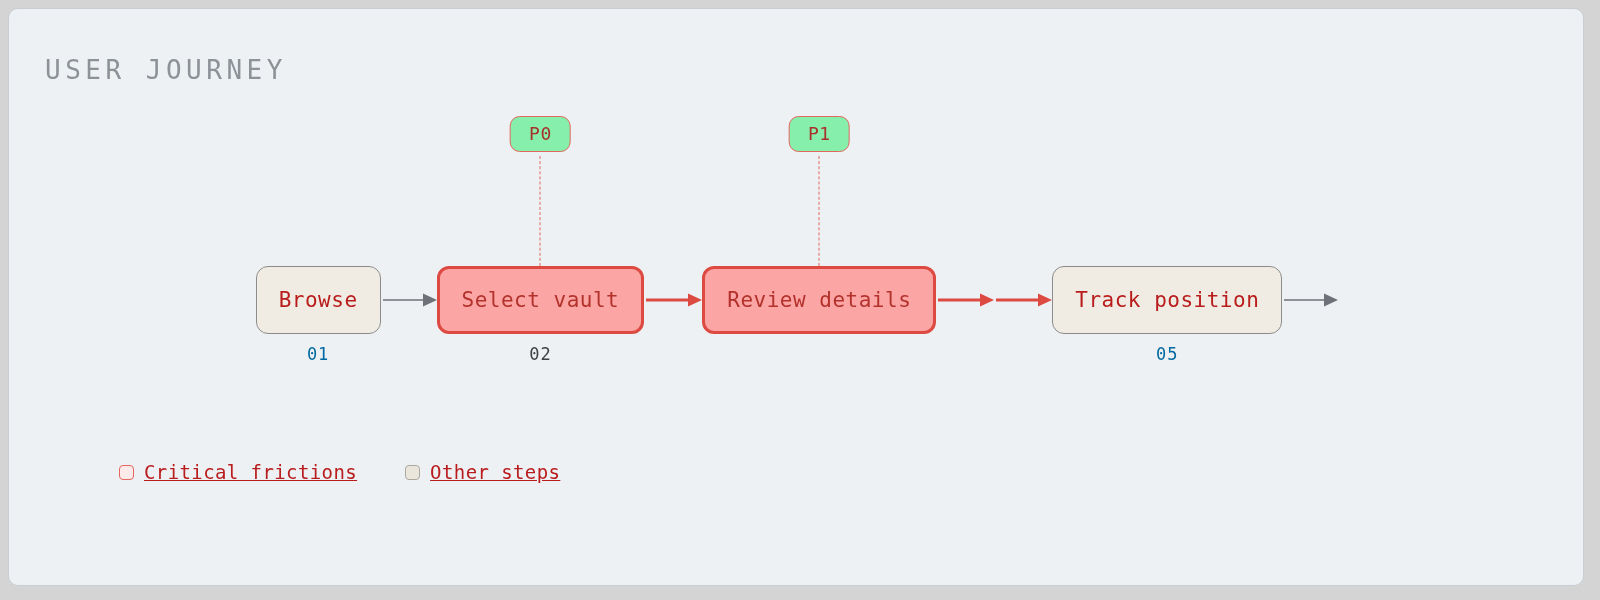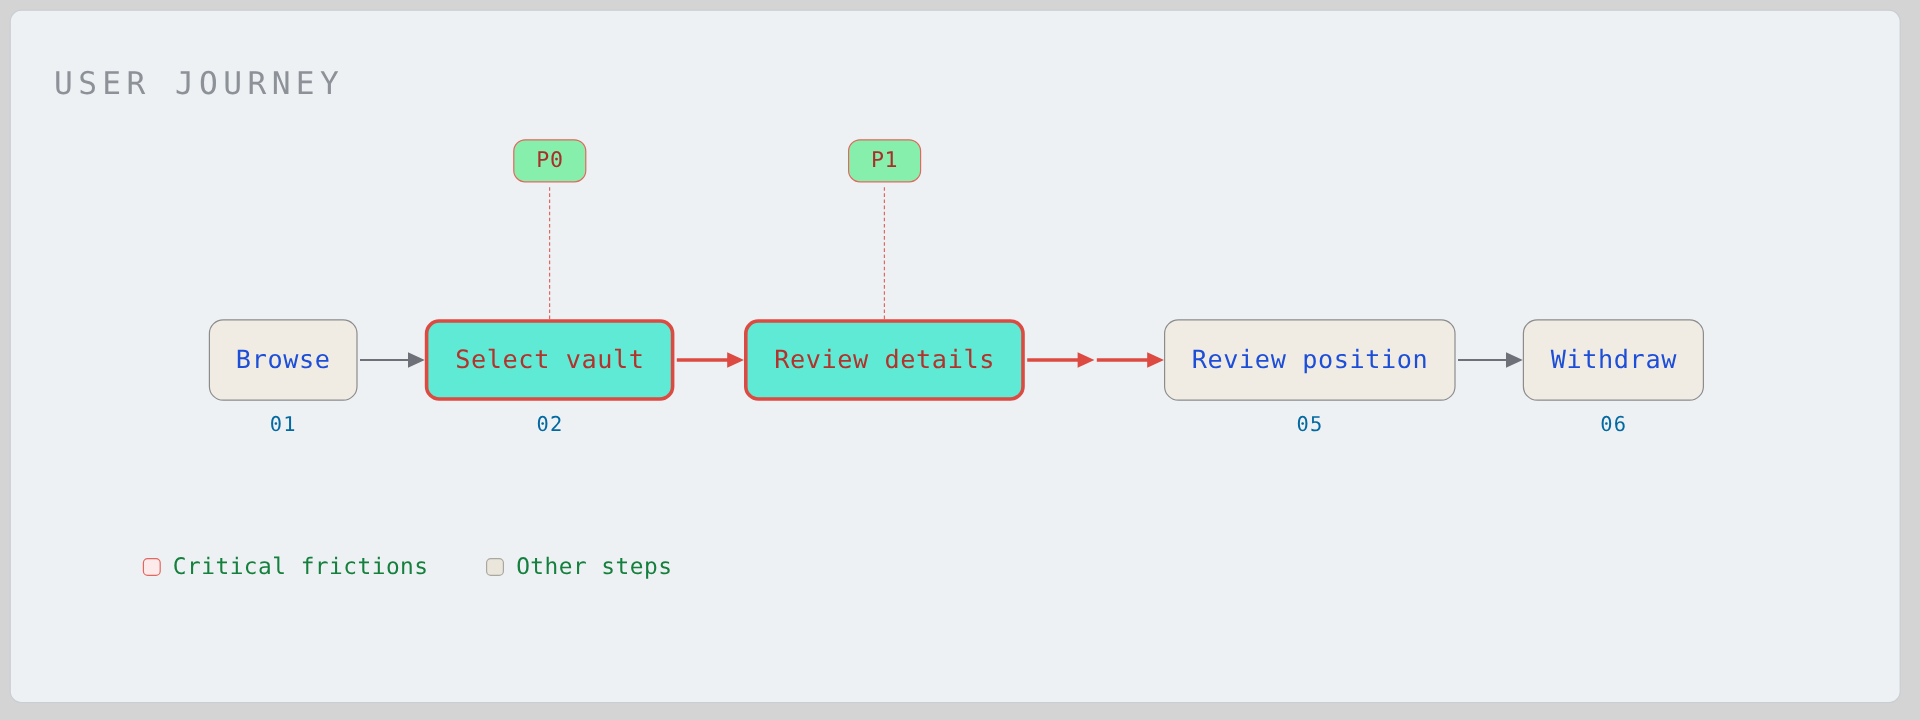--- a/index.html
+++ b/index.html
@@ -67,40 +67,40 @@
     justify-content: center;
     border-radius: 12px;
     font-size: 21px;
     white-space: nowrap;
     padding: 0 22px;
     letter-spacing: 0.5px;
   }
   .node.neutral {
     background: #f0ece4;
     border: 1.5px solid #8c8c8c;
-    color: #1d4ed8;
+    color: #b91c1c;
   }
   .node.critical {
-    background: #5eead4;
+    background: #fca5a5;
     border: 3px solid #dc4a41;
     color: #b3322c;
   }
 
   
   .step-num {
     position: absolute;
     top: 78px;
     left: 0;
     width: 100%;
     text-align: center;
     font-size: 17px;
     letter-spacing: 1px;
   }
   .step-num.neutral { color: #0369a1; }
-  .step-num.critical { color: #0369a1; }
+  .step-num.critical { color: #404040; }
 
   
   .badge {
     position: absolute;
     left: 50%;
     transform: translateX(-50%);
     top: -150px;
     background: #86efac;
     border: 1.5px solid #e2675e;
     border-radius: 10px;
@@ -148,23 +148,24 @@
     width: 15px;
     height: 15px;
     border-radius: 4px;
     box-sizing: border-box;
     margin-right: 10px;
   }
   .swatch.critical { background: #fdeaea; border: 1.8px solid #e2675e; }
   .swatch.neutral  { background: #eae6dc; border: 1.8px solid #a8a8a0; }
   .legend-label {
     font-size: 19px;
-    color: #15803d;
+    color: #b91c1c;
     letter-spacing: 0.4px;
     white-space: nowrap;
+    text-decoration: underline;
   }
 </style>
 </head>
 <body>
 
 <div id="canvas">
 
   <div id="title">USER JOURNEY</div>
 
   <div id="flow">
@@ -201,32 +202,28 @@
           <polygon points="44,3.5 58,10 44,16.5" fill="#dc4a41"></polygon>
         </svg>
       </div>
       <div class="arrow">
         <svg width="58" height="20" viewBox="0 0 58 20">
           <line x1="2" y1="10" x2="45" y2="10" stroke="#dc4a41" stroke-width="3"></line>
           <polygon points="44,3.5 58,10 44,16.5" fill="#dc4a41"></polygon>
         </svg>
       </div>
       <div class="node-wrap">
-        <div class="node neutral">Review position</div>
+        <div class="node neutral">Track position</div>
         <div class="step-num neutral">05</div>
       </div>
       <div class="arrow">
         <svg width="56" height="20" viewBox="0 0 56 20">
           <line x1="2" y1="10" x2="43" y2="10" stroke="#6e7278" stroke-width="1.6"></line>
           <polygon points="42,3.5 56,10 42,16.5" fill="#6e7278"></polygon>
         </svg>
-      </div>
-      <div class="node-wrap">
-        <div class="node neutral">Withdraw</div>
-        <div class="step-num neutral">06</div>
       </div>
     </div>
 
   <div id="legend">
       <div class="legend-item">
         <div class="swatch critical"></div>
         <div class="legend-label">Critical frictions</div>
       </div>
       <div class="legend-item">
         <div class="swatch neutral"></div>

